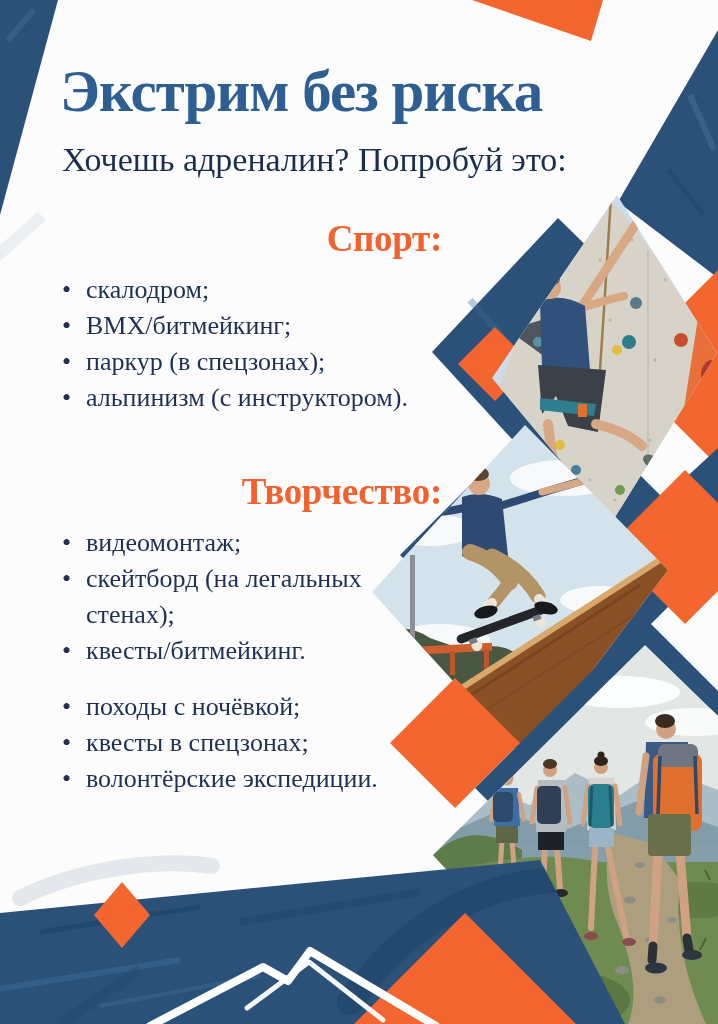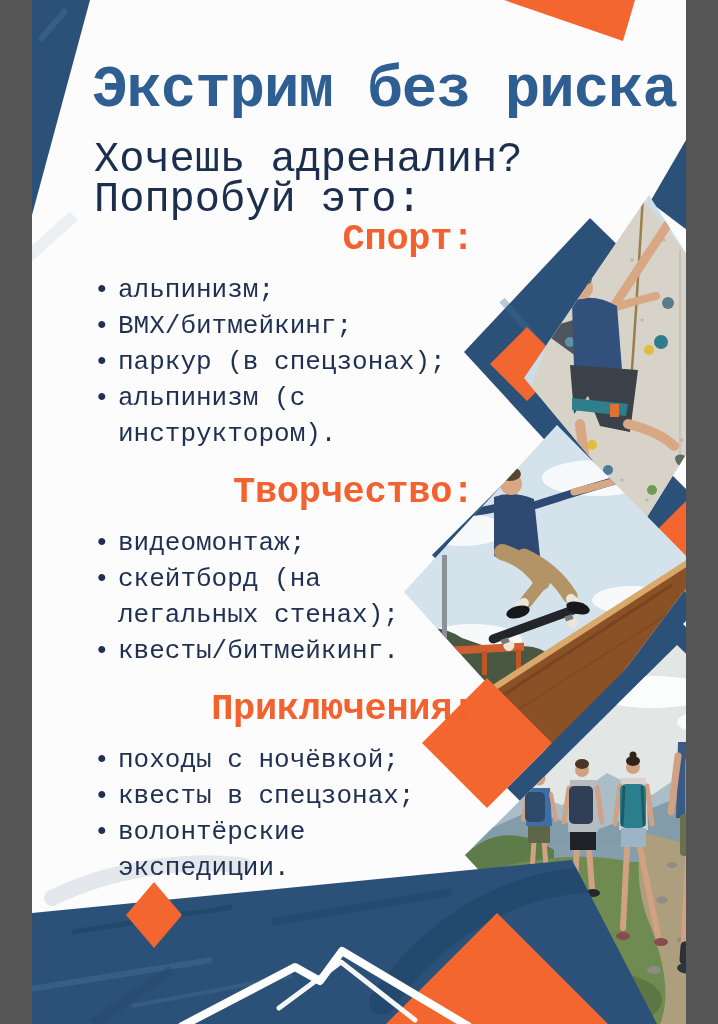--- a/index.html
+++ b/index.html
@@ -1,29 +1,29 @@
 <!DOCTYPE html>
 <html><head>
 <meta charset="utf-8">
 <style>
   html,body{margin:0;padding:0;background:#555;}
   .poster{
-    position:relative;width:654px;height:1024px;overflow:hidden;
-    background:#fcfcfd;font-family:Liberation Mono, monospace;
+    position:relative;width:718px;height:1024px;overflow:hidden;
+    background:#fcfcfd;font-family:Liberation Serif, serif;
     margin:0 auto;
   }
   .decor{position:absolute;left:0;top:0;width:718px;height:1024px;}
   .content{position:absolute;left:0;top:0;width:718px;height:1024px;}
   .title{
     position:absolute;left:60px;top:62px;margin:0;width:640px;
     font-size:59px;line-height:58px;font-weight:bold;color:#2E5E92;letter-spacing:-1px;
   }
   .subtitle{
     position:absolute;left:62px;top:140px;margin:0;width:560px;
-    font-size:42px;line-height:40px;font-weight:normal;color:#1C2E4E;
+    font-size:34px;line-height:40px;font-weight:normal;color:#1C2E4E;
   }
   .sec{position:absolute;left:62px;width:380px;}
   .sec-0{top:219px;} .sec-1{top:472px;} .sec-2{top:689px;}
   .sec h2{
     margin:0 0 13px 0;font-size:37px;line-height:40px;font-weight:bold;
     color:#F2612E;letter-spacing:-0.3px;text-align:right;
   }
   .sec ul{margin:0;padding:0;list-style:none;width:372px;}
   .sec li{
     display:flex;align-items:flex-start;
@@ -306,21 +306,21 @@
 
 <div class="content">
   <h1 class="title">Экстрим без риска</h1>
   <p class="subtitle">Хочешь адреналин? Попробуй это:</p>
 
   <section class="sec sec-0">
     <h2>Спорт:</h2>
     <ul>
       <li>
             <span class="dot">•</span>
-            <span class="txt">альпинизм;</span>
+            <span class="txt">скалодром;</span>
           </li>
       <li>
             <span class="dot">•</span>
             <span class="txt">BMX/битмейкинг;</span>
           </li>
       <li>
             <span class="dot">•</span>
             <span class="txt">паркур (в спецзонах);</span>
           </li>
       <li>
@@ -342,21 +342,20 @@
             <span class="txt">скейтборд (на легальных стенах);</span>
           </li>
       <li>
             <span class="dot">•</span>
             <span class="txt">квесты/битмейкинг.</span>
           </li>
     </ul>
   </section>
 
   <section class="sec sec-2">
-    <h2>Приключения:</h2>
     <ul>
       <li>
             <span class="dot">•</span>
             <span class="txt">походы с ночёвкой;</span>
           </li>
       <li>
             <span class="dot">•</span>
             <span class="txt">квесты в спецзонах;</span>
           </li>
       <li>

